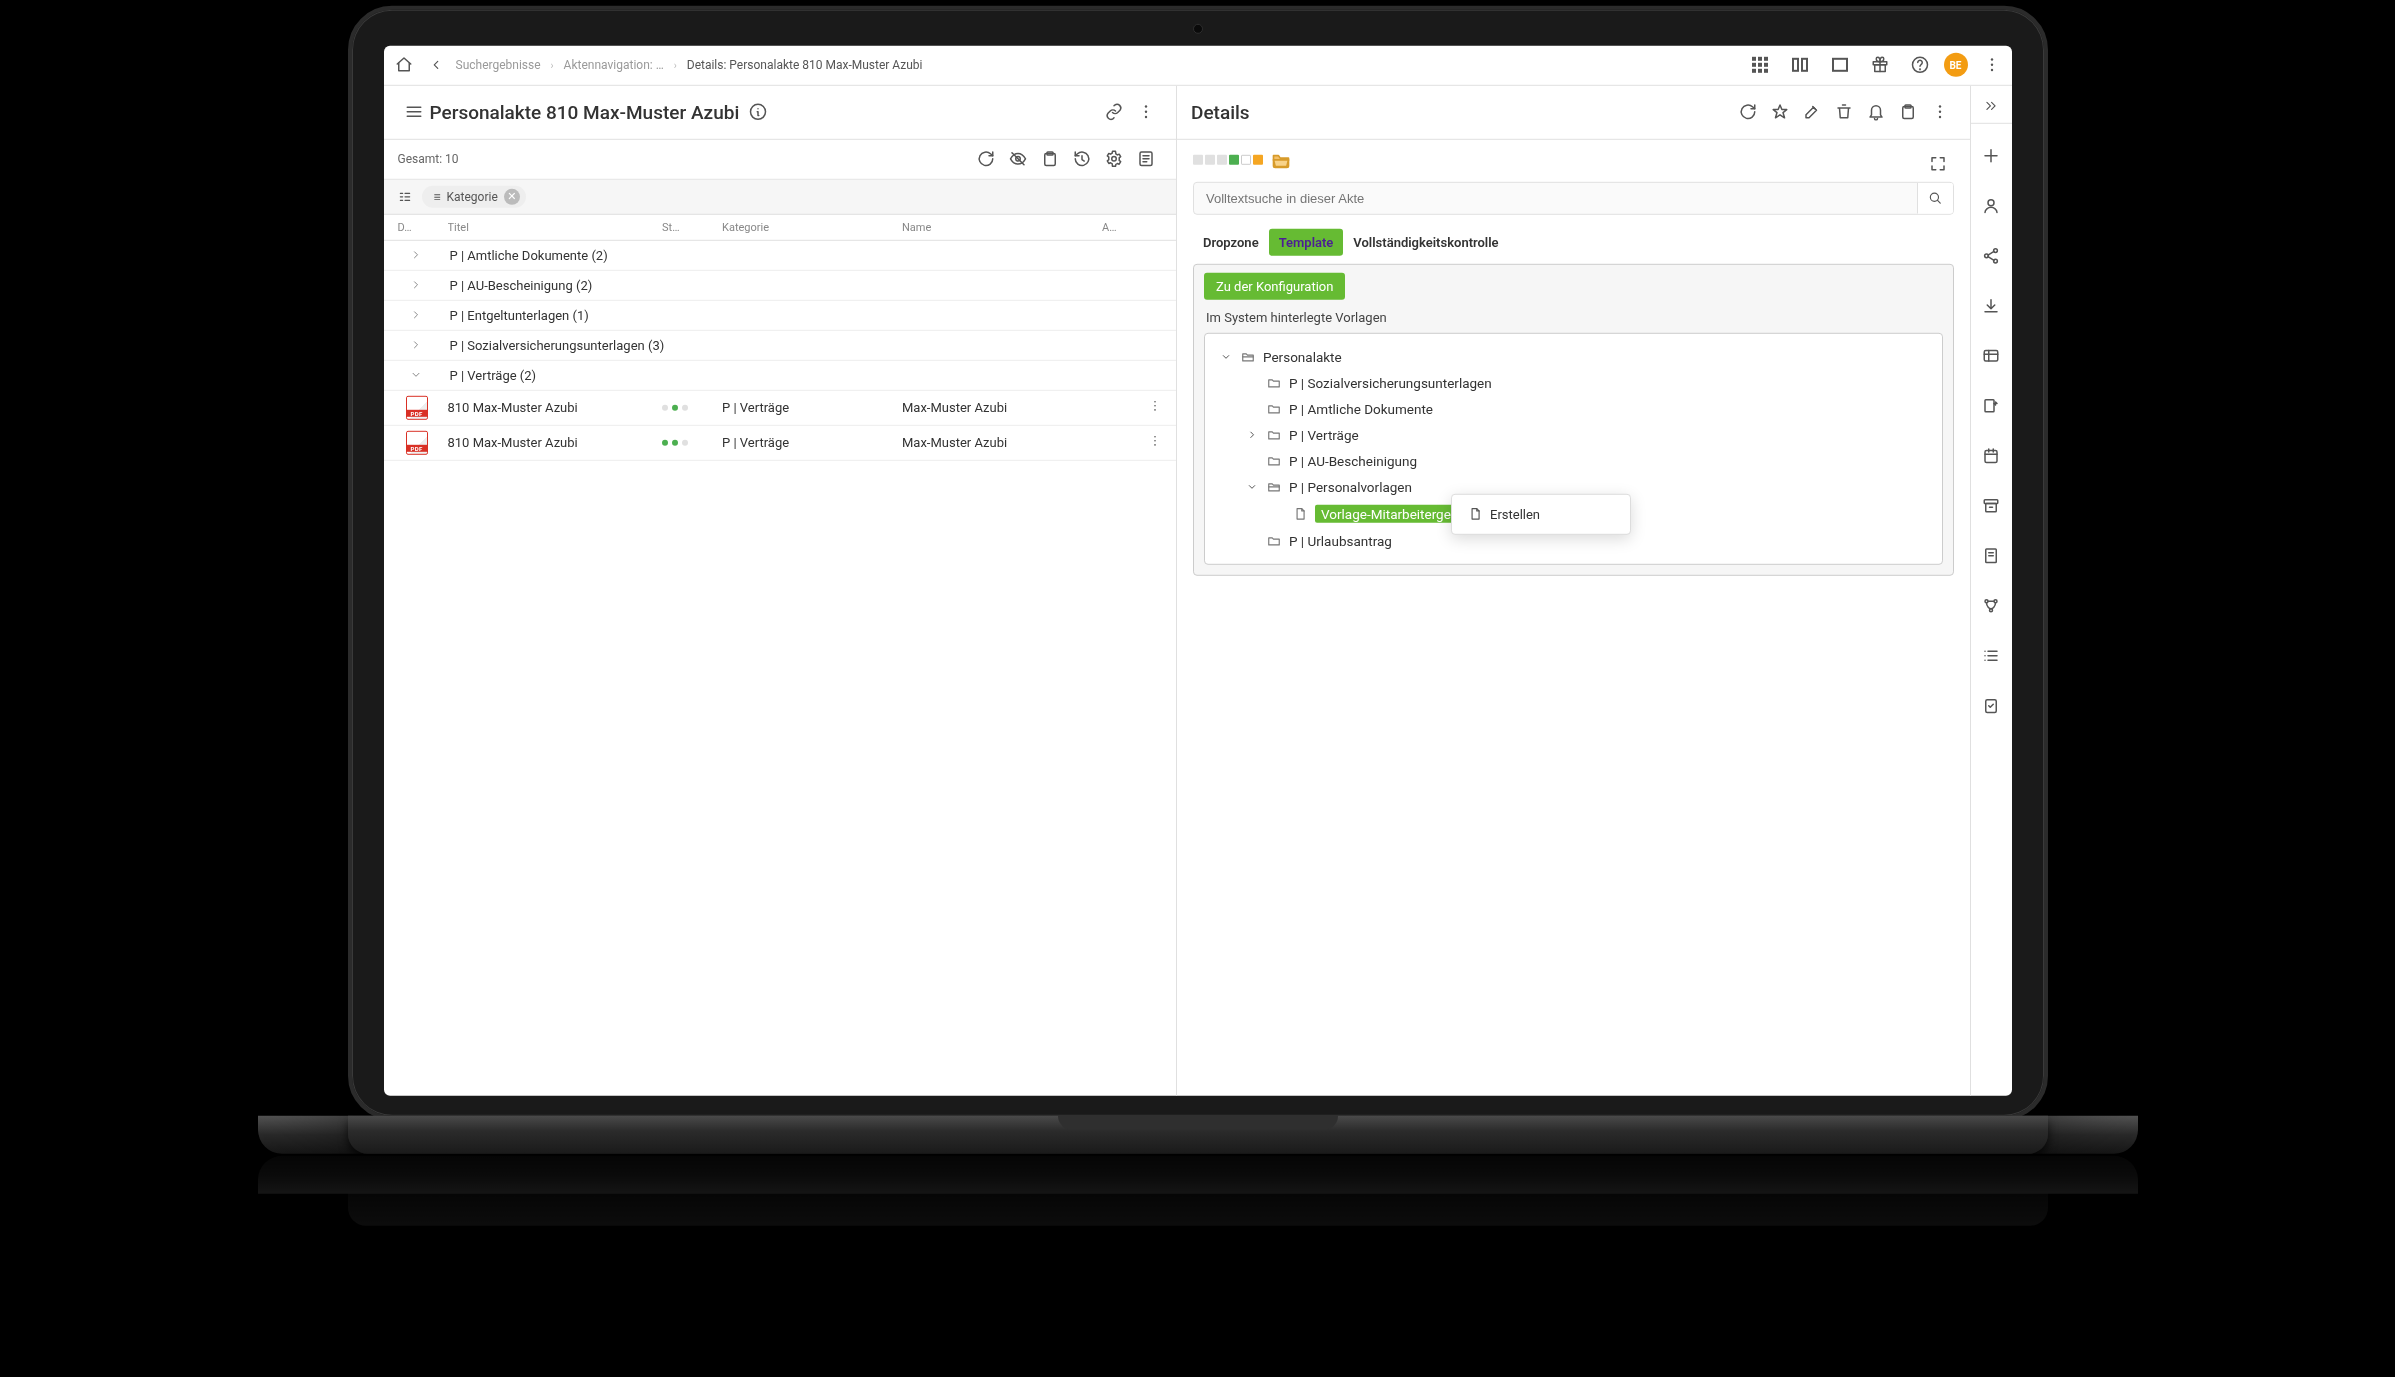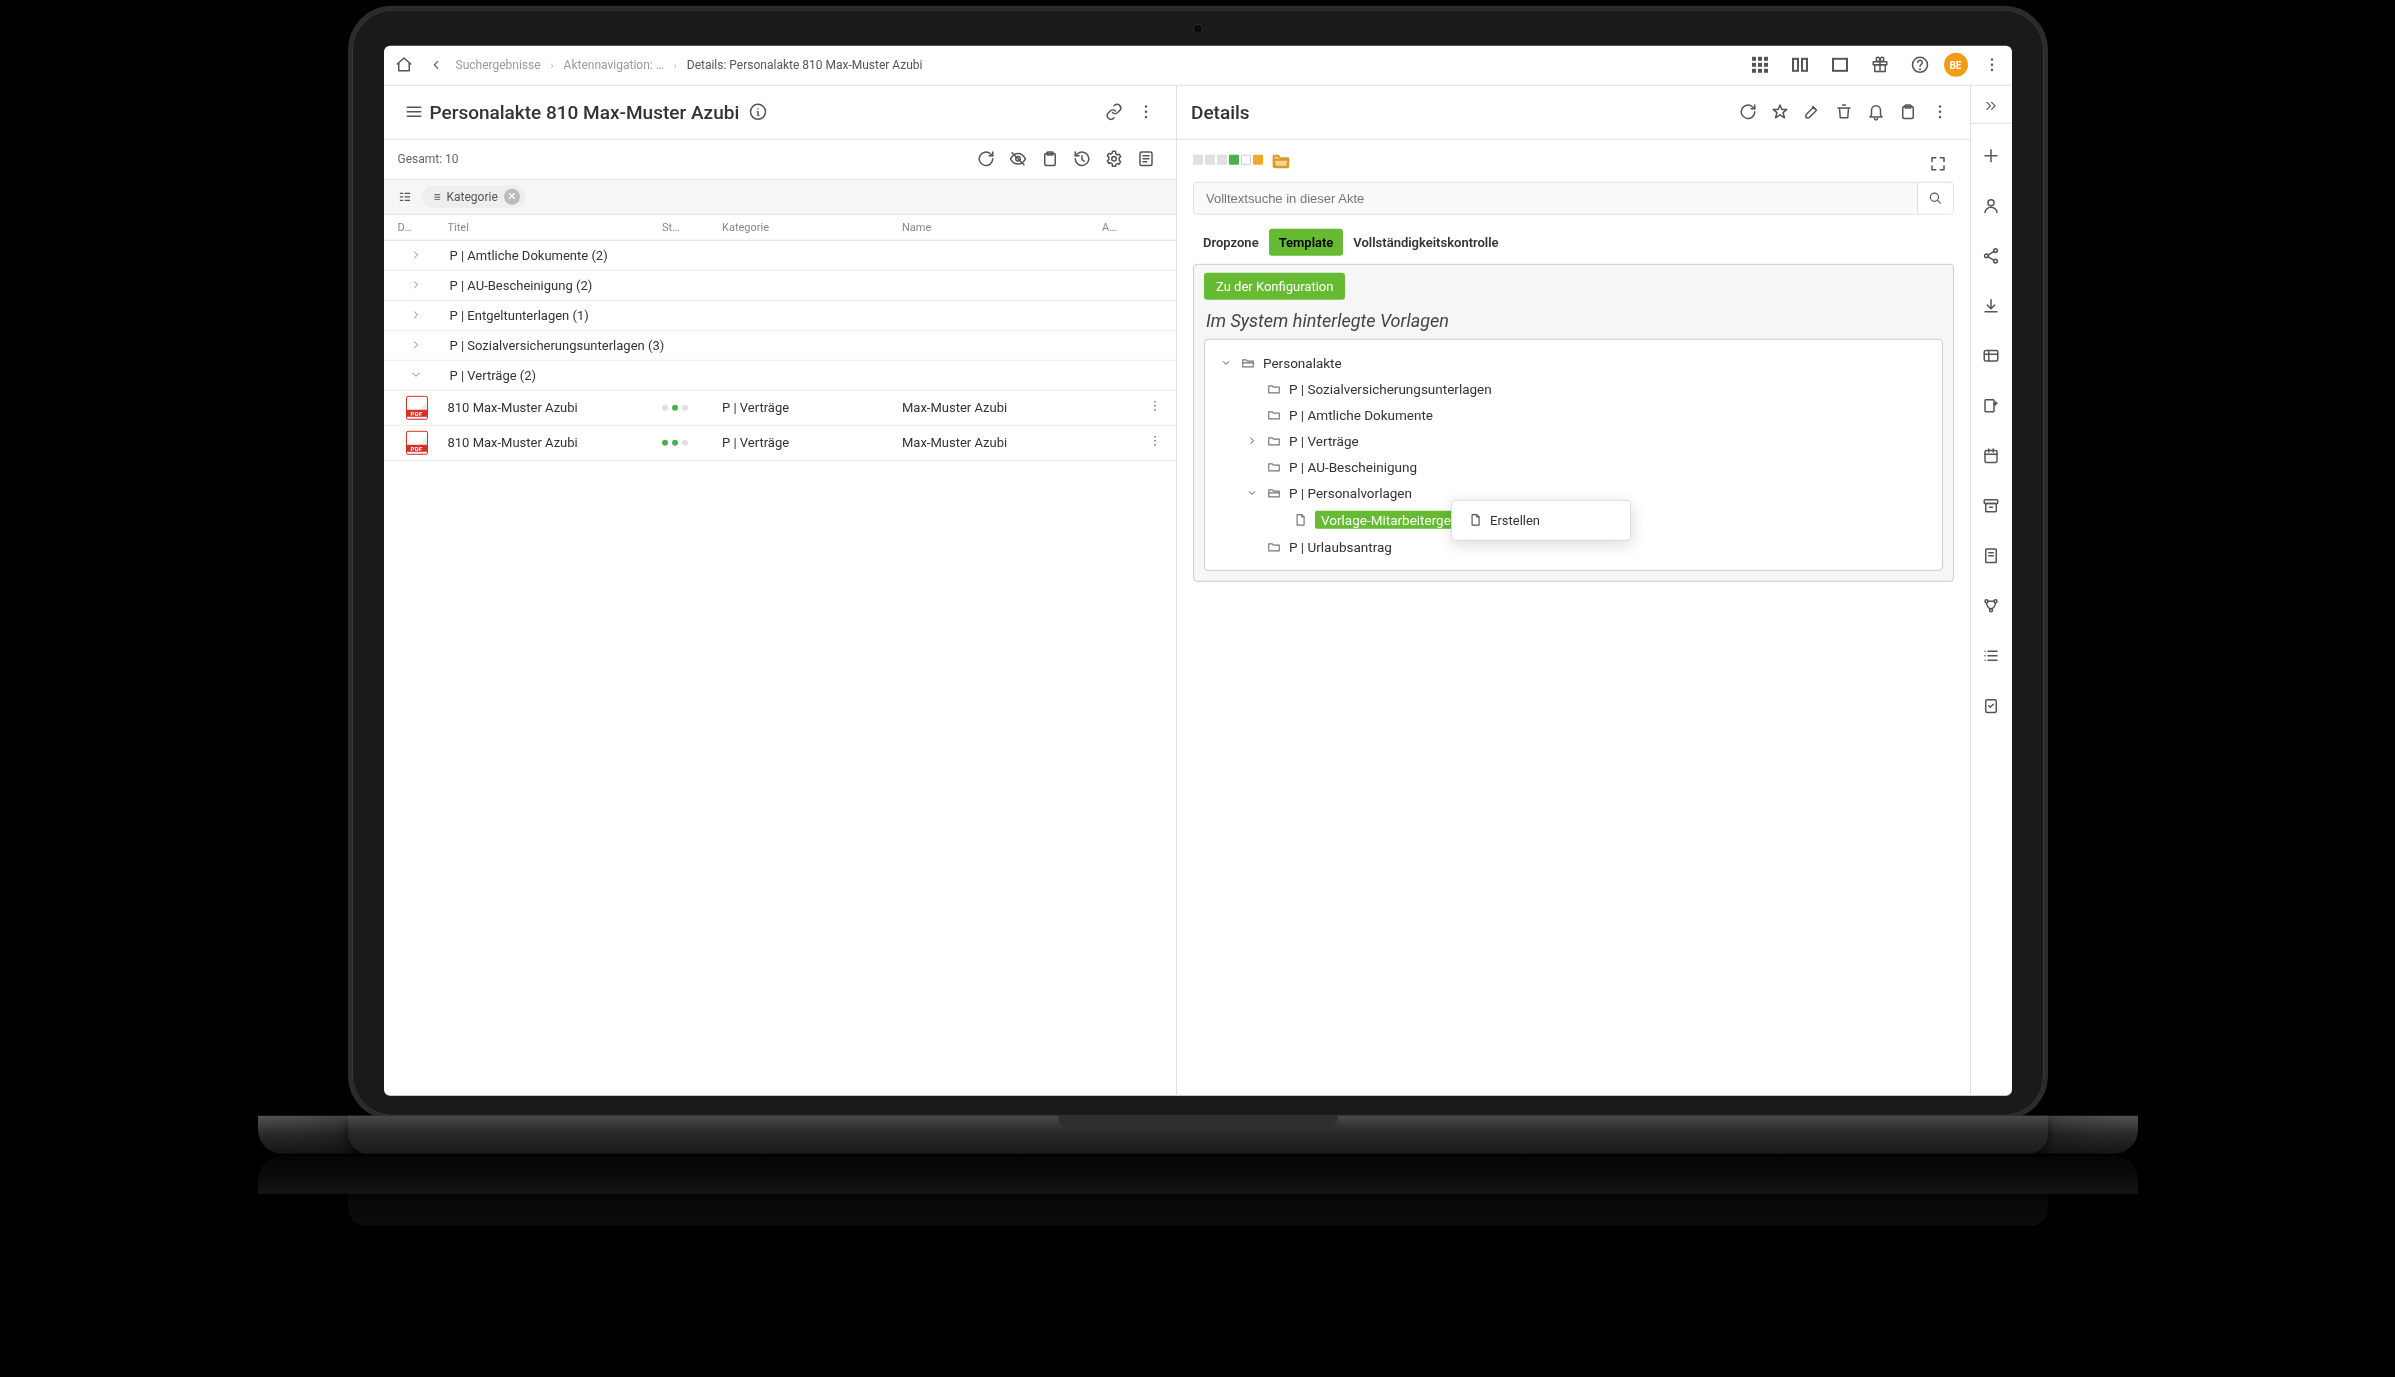--- a/index.html
+++ b/index.html
@@ -212,30 +212,30 @@
   }
   .searchbar input {
     flex: 1; border: none; background: transparent; padding: 8px 12px;
     font-size: 13px; outline: none; color: #333;
   }
   .searchbar .btn { width: 36px; border-left: 1px solid var(--border); display:flex;align-items:center;justify-content:center; background:#fff; cursor:pointer;}
   .subtabs {
     display: flex; padding: 4px 16px 8px; font-size: 13px; align-items: center;
   }
   .subtab { padding: 6px 10px; cursor: pointer; font-weight: 600; color: #333; }
-  .subtab.active { background: var(--accent); color: #000000; border-radius: 3px; }
+  .subtab.active { background: var(--accent); color: #4c1d95; border-radius: 3px; }
   .tpl-panel {
     margin: 0 16px 16px; border: 1px solid #ccc; border-radius: 4px;
     background: var(--header-bg);
   }
   .cfg-btn {
     display: inline-block; margin: 8px 10px 0; background: var(--accent);
     color: #fff; font-size: 13px; padding: 6px 12px; border-radius: 3px; cursor: pointer;
   }
-  .tpl-caption { padding: 10px 12px 8px; font-size: 18px; color: #444; font-style: italic; }
+  .tpl-caption { padding: 10px 12px 8px; font-size: 13px; color: #444; }
   .tree-box {
     margin: 0 10px 10px; background: #fff; border: 1px solid #ccc;
     border-radius: 4px; padding: 10px 6px;
   }
   .tree-row {
     display: flex; align-items: center; gap: 8px;
     padding: 5px 8px; font-size: 13.5px; color: #333; position: relative;
   }
   .tree-row .twisty { width: 14px; color: #666; cursor: pointer; display:flex; justify-content:center;}
   .tree-row .fld-ic { color: #777; }

